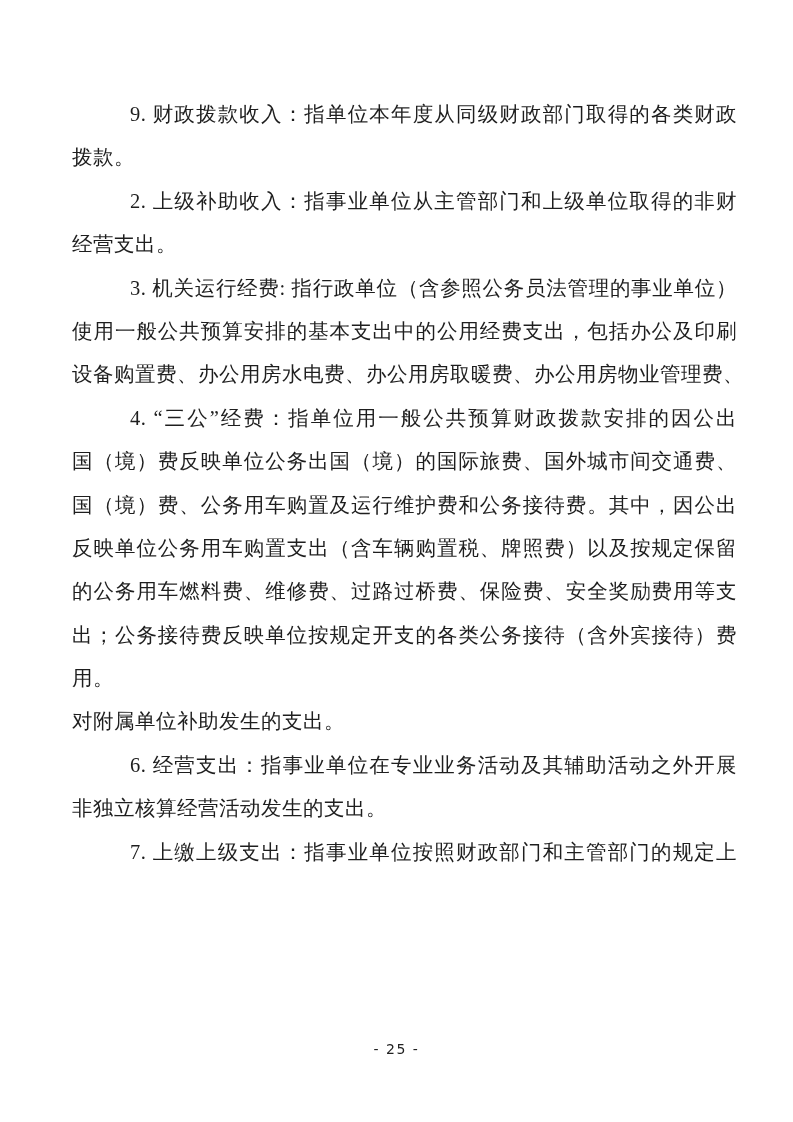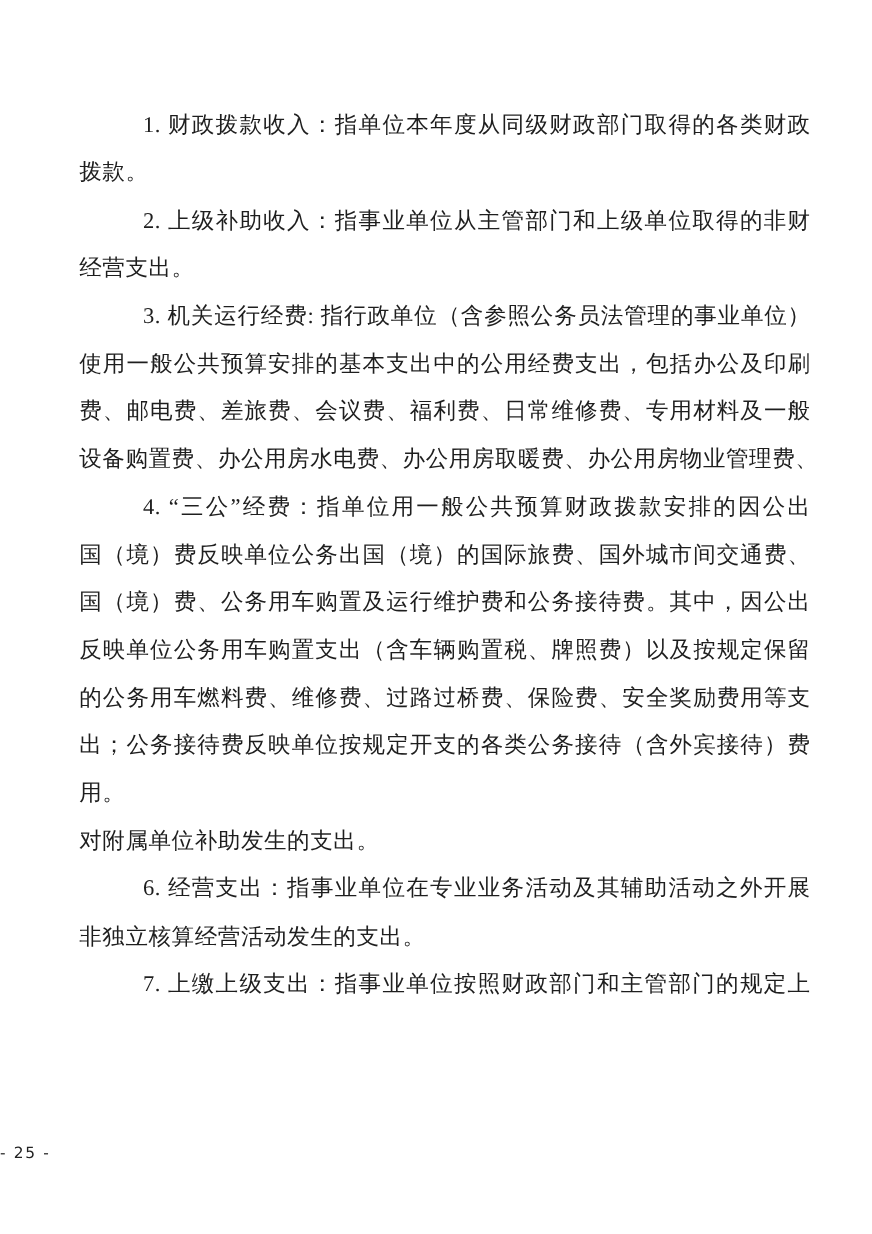--- a/index.html
+++ b/index.html
@@ -45,47 +45,46 @@
   }
   .line.end {
     text-align: center;
     text-align-last: left;
   }
   .footer {
     position: absolute;
     left: 0;
     top: 1041px;
     width: 100%;
-    text-align: left;
+    text-align: center;
     font-size: 14px;
     letter-spacing: 1.5px;
     color: #222222;
     font-family: "DejaVu Sans", "Liberation Sans", sans-serif;
   }
 </style>
 </head>
 <body>
 
 <div class="page">
   <div class="text-block">
 
     <div class="para">
-      <div class="line indent">1. 财政拨款收入：指单位本年度从同级财政部门取得的各类财政</div>
+      <div class="line indent">9. 财政拨款收入：指单位本年度从同级财政部门取得的各类财政</div>
       <div class="line end">拨款。</div>
     </div>
 
     <div class="para">
       <div class="line indent">2. 上级补助收入：指事业单位从主管部门和上级单位取得的非财</div>
       <div class="line end">经营支出。</div>
     </div>
 
     <div class="para">
       <div class="line indent">3. 机关运行经费: 指行政单位（含参照公务员法管理的事业单位）</div>
       <div class="line">使用一般公共预算安排的基本支出中的公用经费支出，包括办公及印刷</div>
-      <div class="line">费、邮电费、差旅费、会议费、福利费、日常维修费、专用材料及一般</div>
       <div class="line">设备购置费、办公用房水电费、办公用房取暖费、办公用房物业管理费、</div>
     </div>
 
     <div class="para">
       <div class="line indent">4. “三公”经费：指单位用一般公共预算财政拨款安排的因公出</div>
       <div class="line">国（境）费反映单位公务出国（境）的国际旅费、国外城市间交通费、</div>
       <div class="line">国（境）费、公务用车购置及运行维护费和公务接待费。其中，因公出</div>
       <div class="line">反映单位公务用车购置支出（含车辆购置税、牌照费）以及按规定保留</div>
       <div class="line">的公务用车燃料费、维修费、过路过桥费、保险费、安全奖励费用等支</div>
       <div class="line">出；公务接待费反映单位按规定开支的各类公务接待（含外宾接待）费</div>

